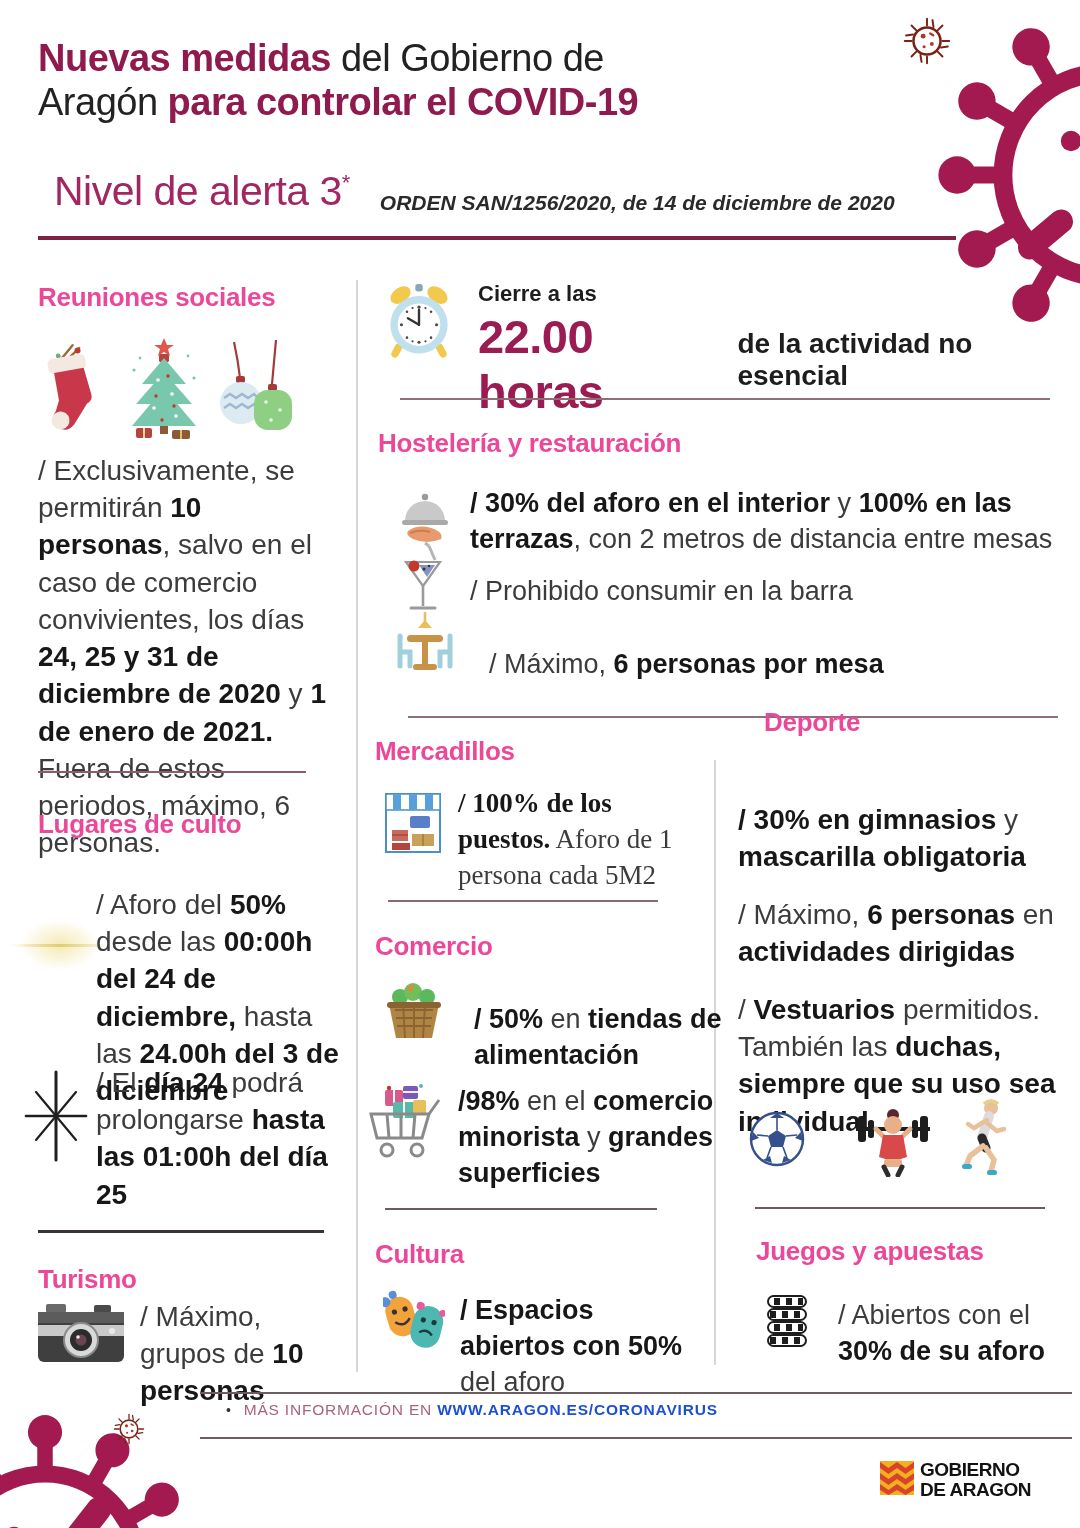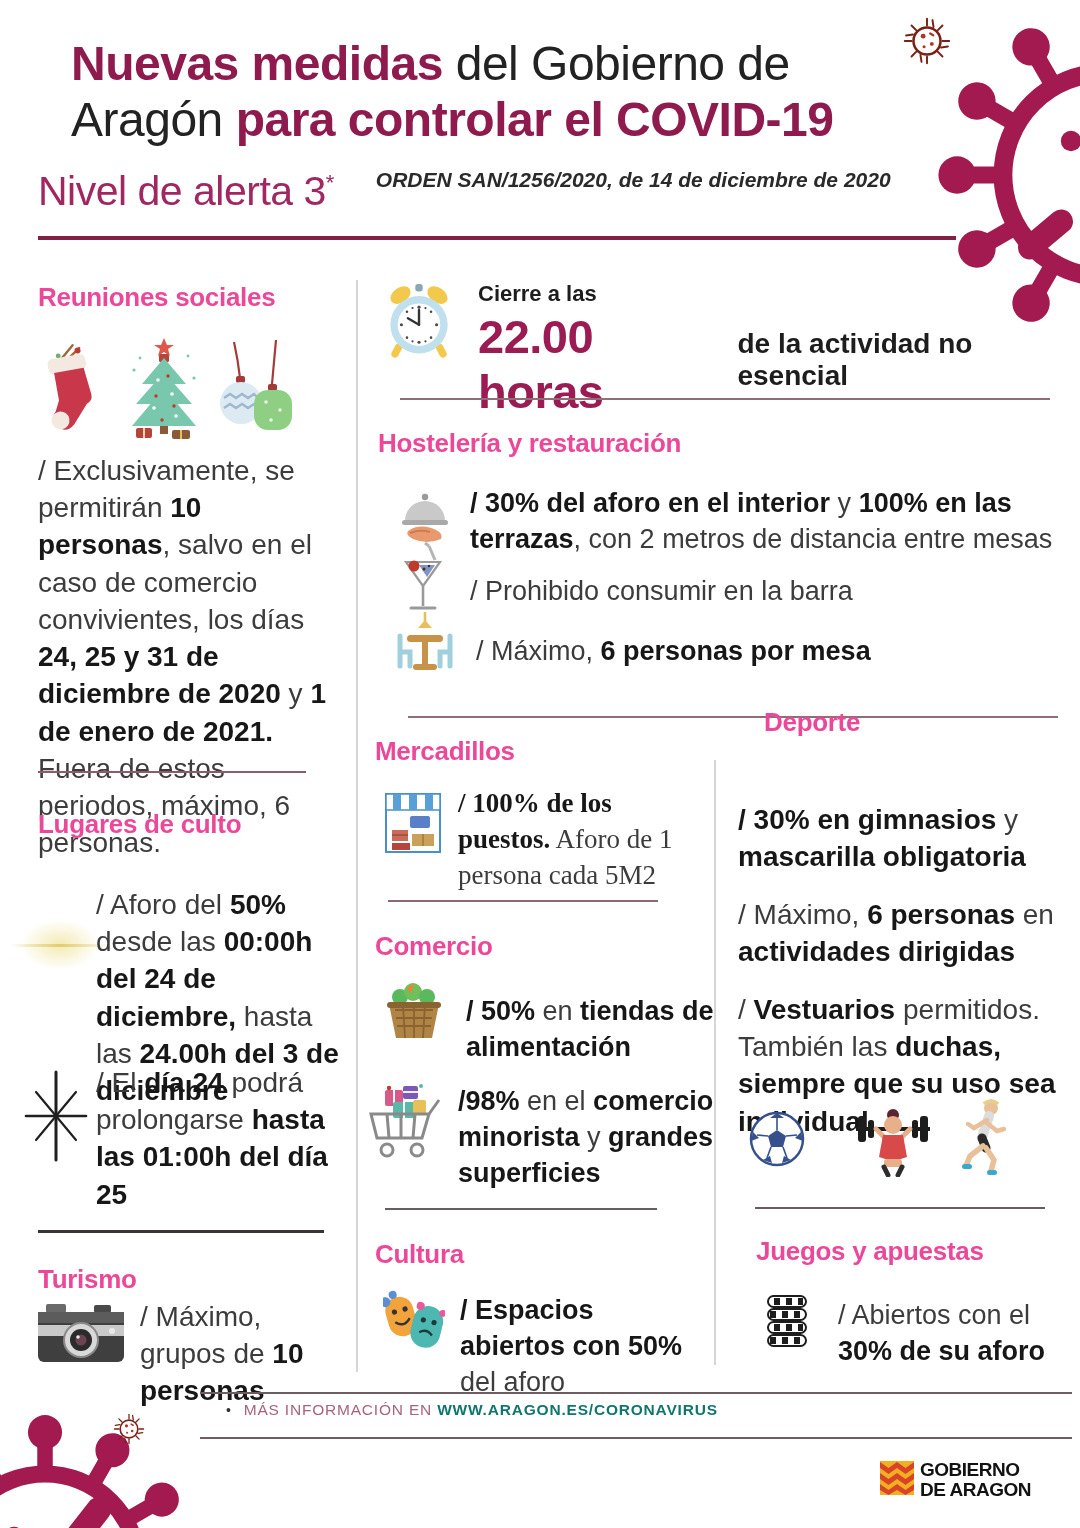--- a/index.html
+++ b/index.html
@@ -1,22 +1,22 @@
 <!DOCTYPE html>
 <html><head>
 <meta charset="utf-8">
 <style>
   html,body{margin:0;padding:0;background:#fff;}
   #page{position:relative;width:1080px;height:1528px;background:#ffffff;overflow:hidden;
         font-family:"Liberation Sans",sans-serif;color:#3c3c3c;}
   .abs{position:absolute;}
   
-  .title{font-size:48px;line-height:1.17;letter-spacing:-0.5px;color:#222;font-weight:400;margin-left:33px;}
+  .title{font-size:38px;line-height:1.17;letter-spacing:-0.5px;color:#222;font-weight:400;}
   .title .acc{color:#8f1a4e;font-weight:700;}
-  .alert-row{display:flex;align-items:flex-start;gap:42px;}
+  .alert-row{display:flex;align-items:flex-end;gap:30px;margin-left:16px;}
   .alert{font-size:41px;color:#a02760;font-weight:400;letter-spacing:-0.5px;}
   .alert sup{font-size:22px;}
   .order{font-size:21px;font-style:italic;font-weight:700;color:#2a2a2a;}
   .rule{background:#8f6e77;height:2px;}
   .rule.maroon{background:#7e2145;}
   .rule.dark{background:#3a3438;}
   .rule.mid{background:#6d5c60;}
   .vrule{width:2px;background:#d6d6d6;}
   
   .h2{font-size:26px;font-weight:700;color:#ec4899;letter-spacing:-0.3px;white-space:nowrap;}
@@ -29,21 +29,21 @@
   .closure-time{font-size:47px;font-weight:700;color:#9b1b53;letter-spacing:-0.5px;}
   .closure-suf{font-size:28px;font-weight:700;color:#1d1d1d;margin-left:14px;}
   
   .flare{background:radial-gradient(ellipse closest-side,rgba(243,233,175,0.95),rgba(255,255,255,0) 72%);}
   .flare-line{position:absolute;left:4%;top:48%;width:92%;height:3px;
     background:linear-gradient(90deg,rgba(226,205,110,0),rgba(222,200,100,0.85),rgba(226,205,110,0));}
   
   .info-row{display:flex;align-items:center;font-size:15.5px;letter-spacing:0.8px;}
   .info-bullet{color:#333;margin-right:12px;font-size:14px;}
   .info-pre{color:#a8637a;font-weight:500;white-space:pre;}
-  .info-url{color:#0f766e;font-weight:700;}
+  .info-url{color:#1d4ed8;font-weight:700;}
   .logo-text{font-size:19px;font-weight:700;color:#121212;line-height:1.04;letter-spacing:-0.5px;}
   svg{display:block;}
 </style>
 </head>
 <body>
 
 <svg width="0" height="0" style="position:absolute" aria-hidden="true">
   <defs>
     <symbol id="virus-big" viewBox="0 0 200 200">
       <g fill="#a31a50" stroke="#a31a50">
@@ -342,21 +342,21 @@
     <line x1="33" y1="2" x2="33" y2="12" stroke="#e8c05a" stroke-width="2.6"></line>
     <polygon points="26,18 40,18 33,10" fill="#e8c05a"></polygon>
     <g stroke="#9fd0dc" stroke-width="5" stroke-linecap="round" fill="none">
       <path d="M8,26 L8,56 M8,42 L18,42 L18,56"></path>
       <path d="M58,26 L58,56 M58,42 L48,42 L48,56"></path>
     </g>
     <rect x="15" y="25" width="36" height="7" rx="3.5" fill="#c79348"></rect>
     <rect x="30" y="32" width="6" height="22" fill="#c79348"></rect>
     <rect x="21" y="54" width="24" height="6" rx="3" fill="#c79348"></rect>
   </svg>
-  <p class="abs body" style="left:472px;top:630px;width:560px;margin:4px;"><span>/  Máximo, </span><span class="b">6 personas por mesa</span></p>
+  <p class="abs body" style="left:472px;top:630px;width:560px;margin:17px;"><span>/  Máximo, </span><span class="b">6 personas por mesa</span></p>
 
   <div class="abs rule" style="left:408px;top:716px;width:650px;"></div>
 
   <div class="abs h2" style="left:375px;top:736px;">Mercadillos</div>
   <svg class="abs" style="left:384px;top:790px;" width="58" height="66" viewBox="0 0 58 66">
     <rect x="2" y="4" width="54" height="58" fill="none" stroke="#4a90c8" stroke-width="2"></rect>
     <g>
       <rect x="2" y="4" width="54" height="16" fill="#ffffff" stroke="#4a90c8" stroke-width="1.5"></rect>
       <rect x="9" y="4" width="8" height="16" fill="#5aa0d8"></rect>
       <rect x="25" y="4" width="8" height="16" fill="#5aa0d8"></rect>
@@ -386,21 +386,21 @@
     <g stroke="#8a6430" stroke-width="1.8">
       <line x1="12" y1="30" x2="50" y2="30"></line>
         <line x1="13" y1="38" x2="49" y2="38"></line>
         <line x1="14" y1="46" x2="48" y2="46"></line>
       <line x1="20" y1="24" x2="22" y2="58"></line>
         <line x1="31" y1="24" x2="31" y2="58"></line>
         <line x1="42" y1="24" x2="40" y2="58"></line>
     </g>
     <rect x="4" y="22" width="54" height="6" rx="3" fill="#8a6430"></rect>
   </svg>
-  <p class="abs body" style="left:458px;top:986px;width:266px;margin:8px;"><span class="b">/ 50%</span><span> en </span><span class="b">tiendas de alimentación</span></p>
+  <p class="abs body" style="left:458px;top:986px;width:266px;margin:16px;"><span class="b">/ 50%</span><span> en </span><span class="b">tiendas de alimentación</span></p>
 
   <svg class="abs" style="left:363px;top:1082px;" width="80" height="82" viewBox="0 0 80 82">
     <rect x="22" y="8" width="18" height="16" rx="2" fill="#d85a8a"></rect>
       <line x1="31" y1="8" x2="31" y2="24" stroke="#fff" stroke-width="2"></line>
     <rect x="40" y="4" width="15" height="13" rx="2" fill="#7a5ab8"></rect>
       <line x1="40" y1="10" x2="55" y2="10" stroke="#fff" stroke-width="1.8"></line>
     <rect x="30" y="20" width="22" height="16" rx="2" fill="#5ab8a8"></rect>
       <line x1="41" y1="20" x2="41" y2="36" stroke="#fff" stroke-width="2"></line>
     <rect x="50" y="18" width="13" height="15" rx="2" fill="#e8c05a"></rect>
     <circle cx="26" cy="6" r="2.2" fill="#c0392b"></circle>

